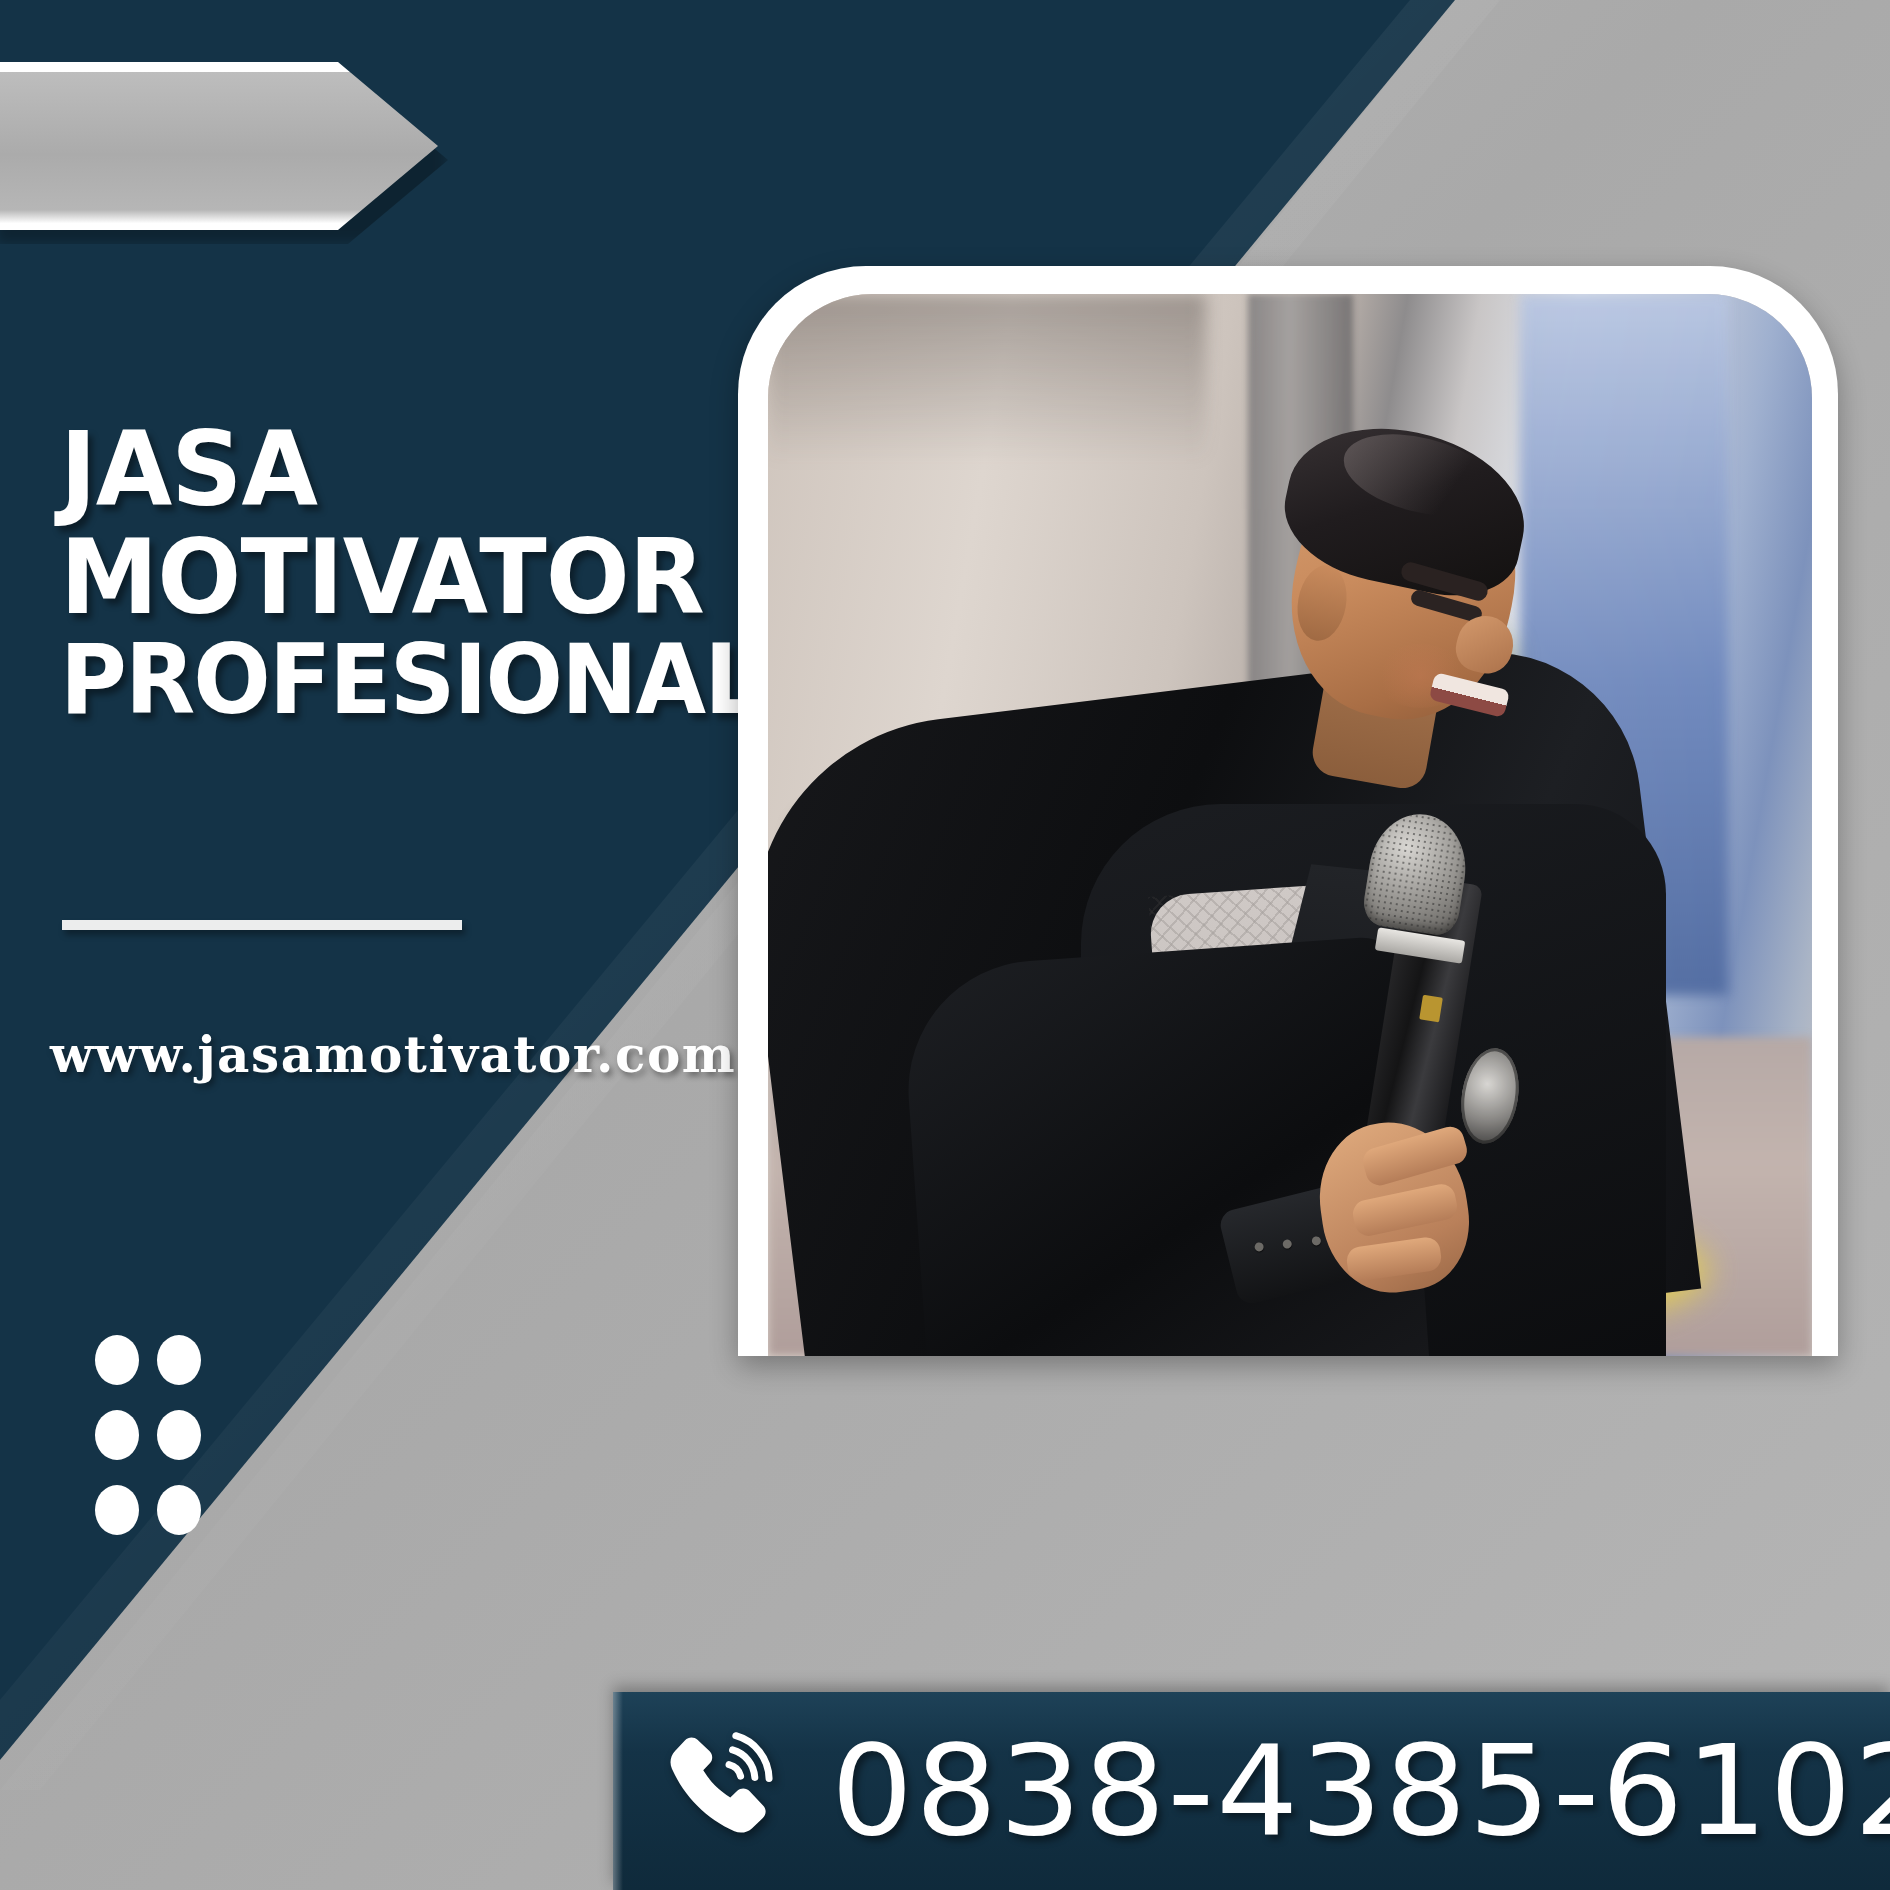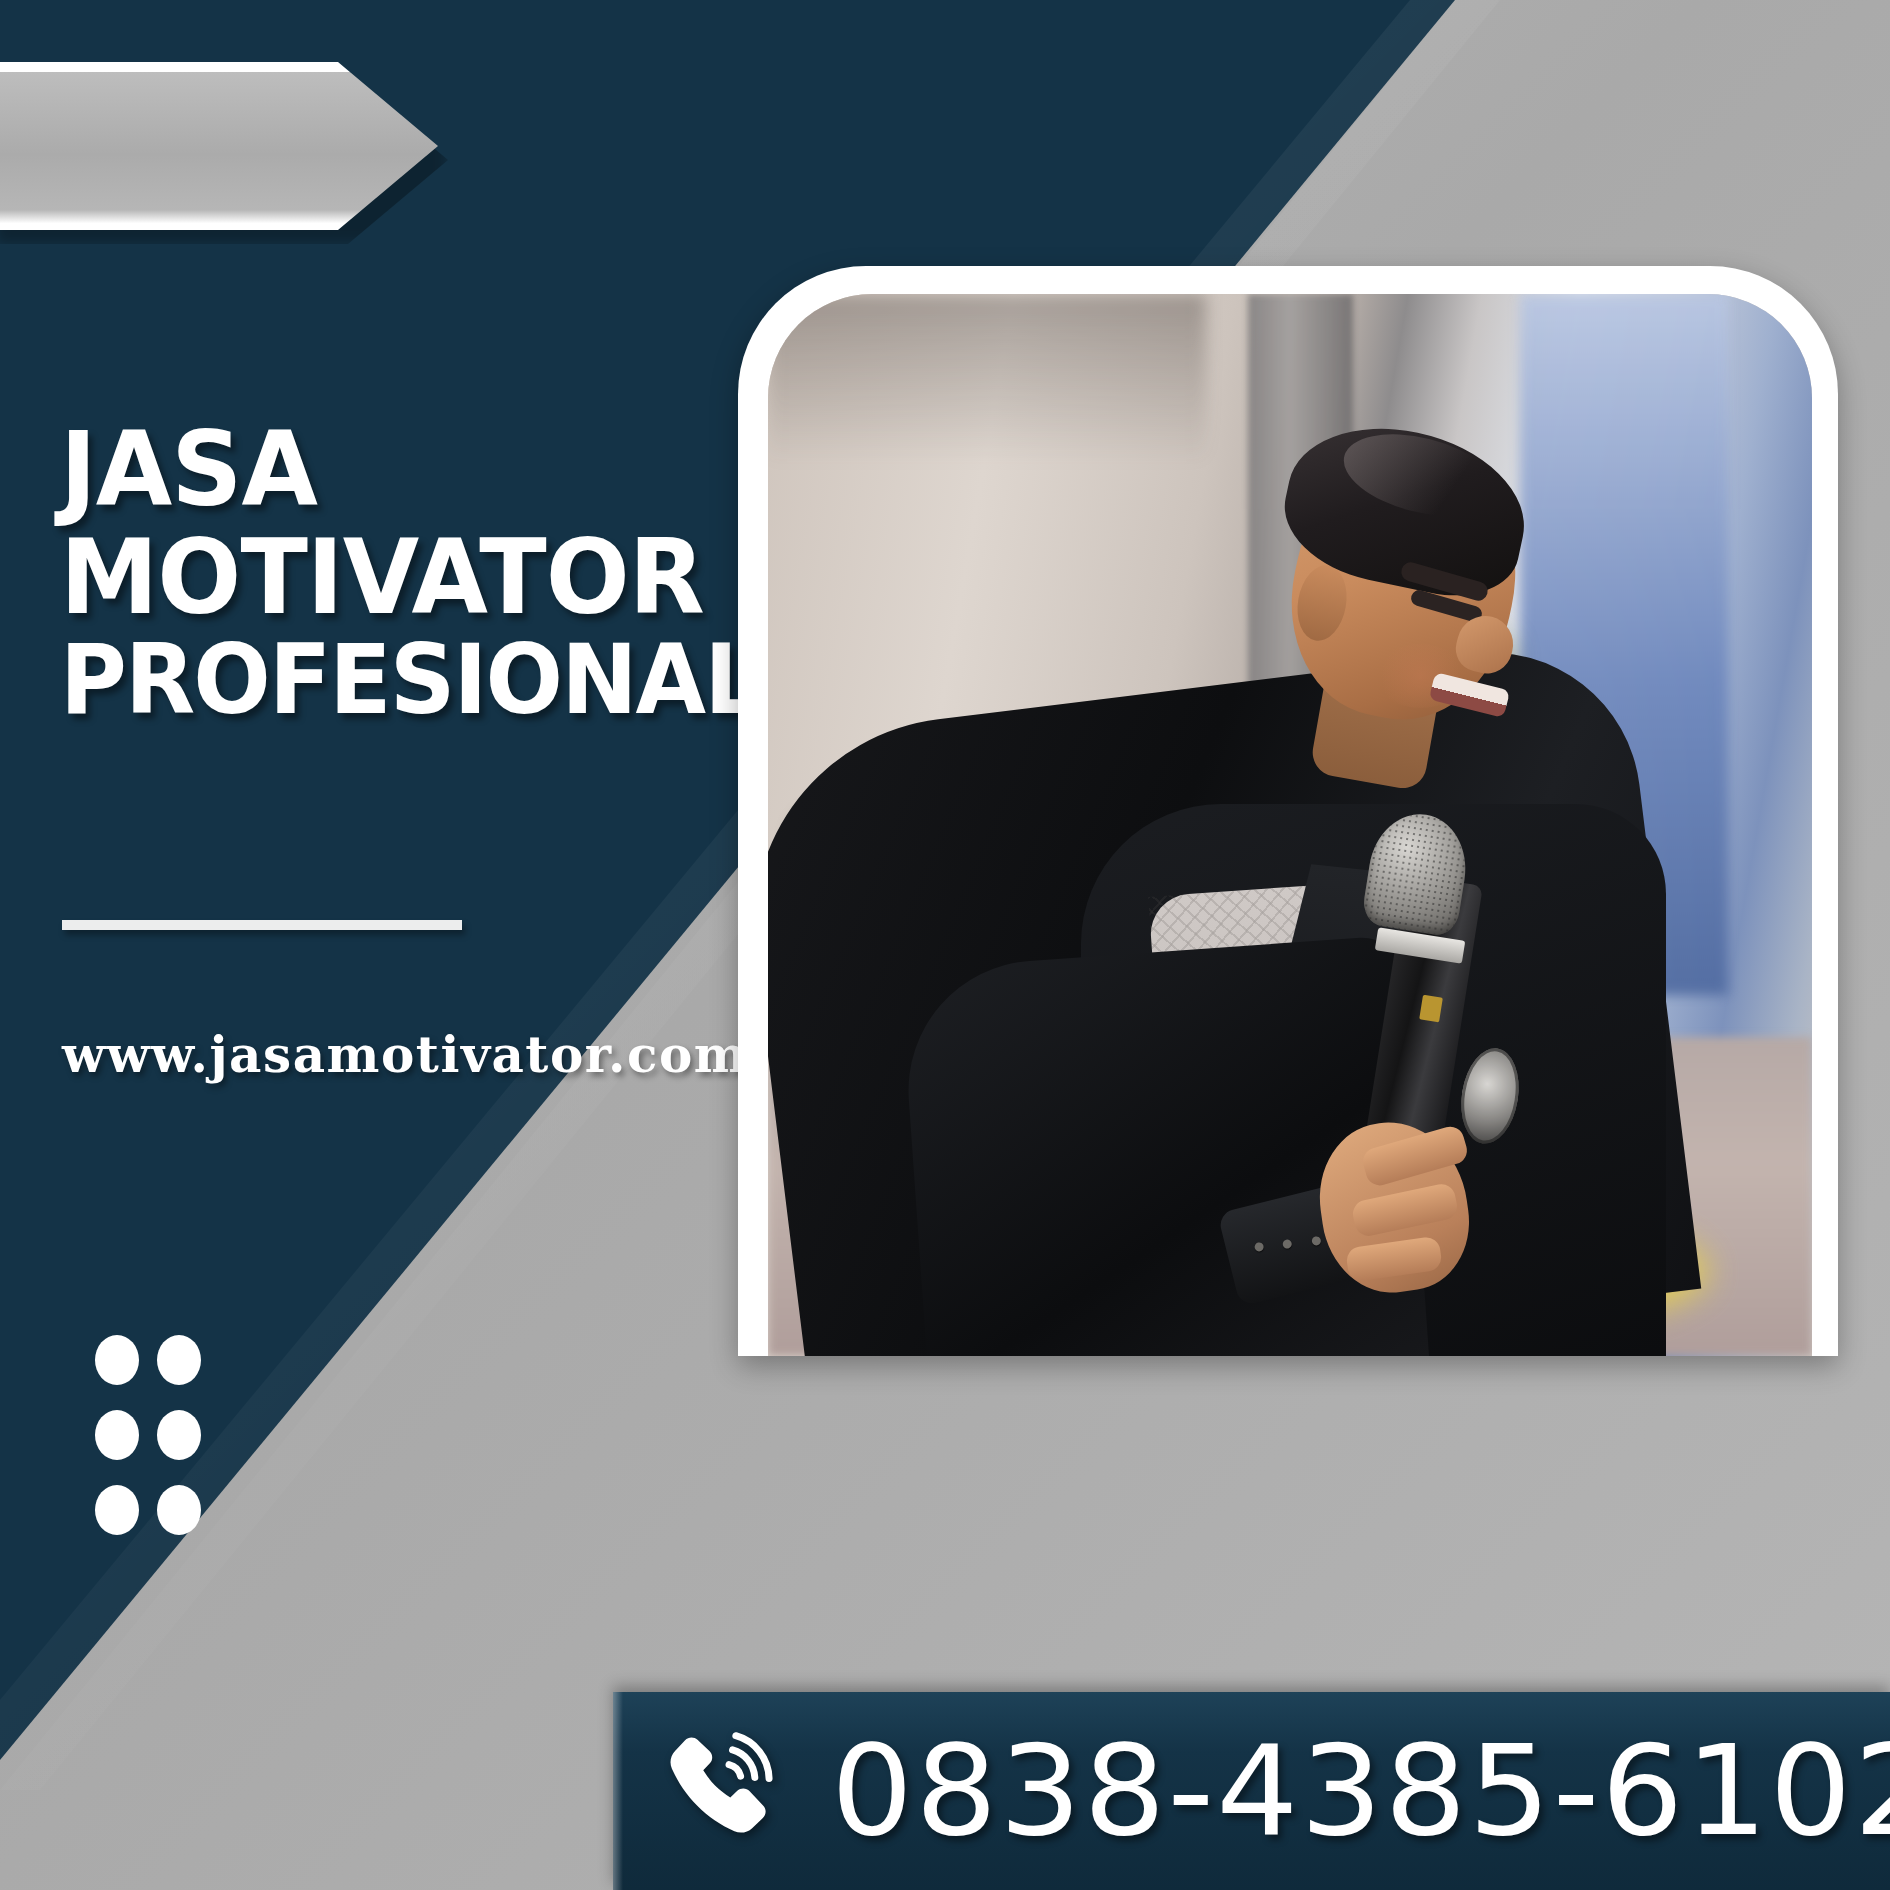--- a/index.html
+++ b/index.html
@@ -54,21 +54,21 @@
     text-shadow:5px 6px 7px rgba(0,0,0,.42);
   }
   .headline span{display:block;white-space:nowrap;}
   .hl-3{font-size:96px;letter-spacing:-2px;}
 
   .rule{
     position:absolute;left:62px;top:920px;width:400px;height:10px;
     background:#eceded;box-shadow:3px 5px 6px rgba(0,0,0,.35);
   }
   .website{
-    position:absolute;left:62px;top:1025px;
+    position:absolute;left:50px;top:1025px;
     color:#fff;
     font-family:"DejaVu Serif",serif;
     font-weight:700;
     font-size:50px;
     letter-spacing:1.5px;
     text-shadow:3px 4px 6px rgba(0,0,0,.40);
     white-space:nowrap;
     text-align:center;
   }
 

